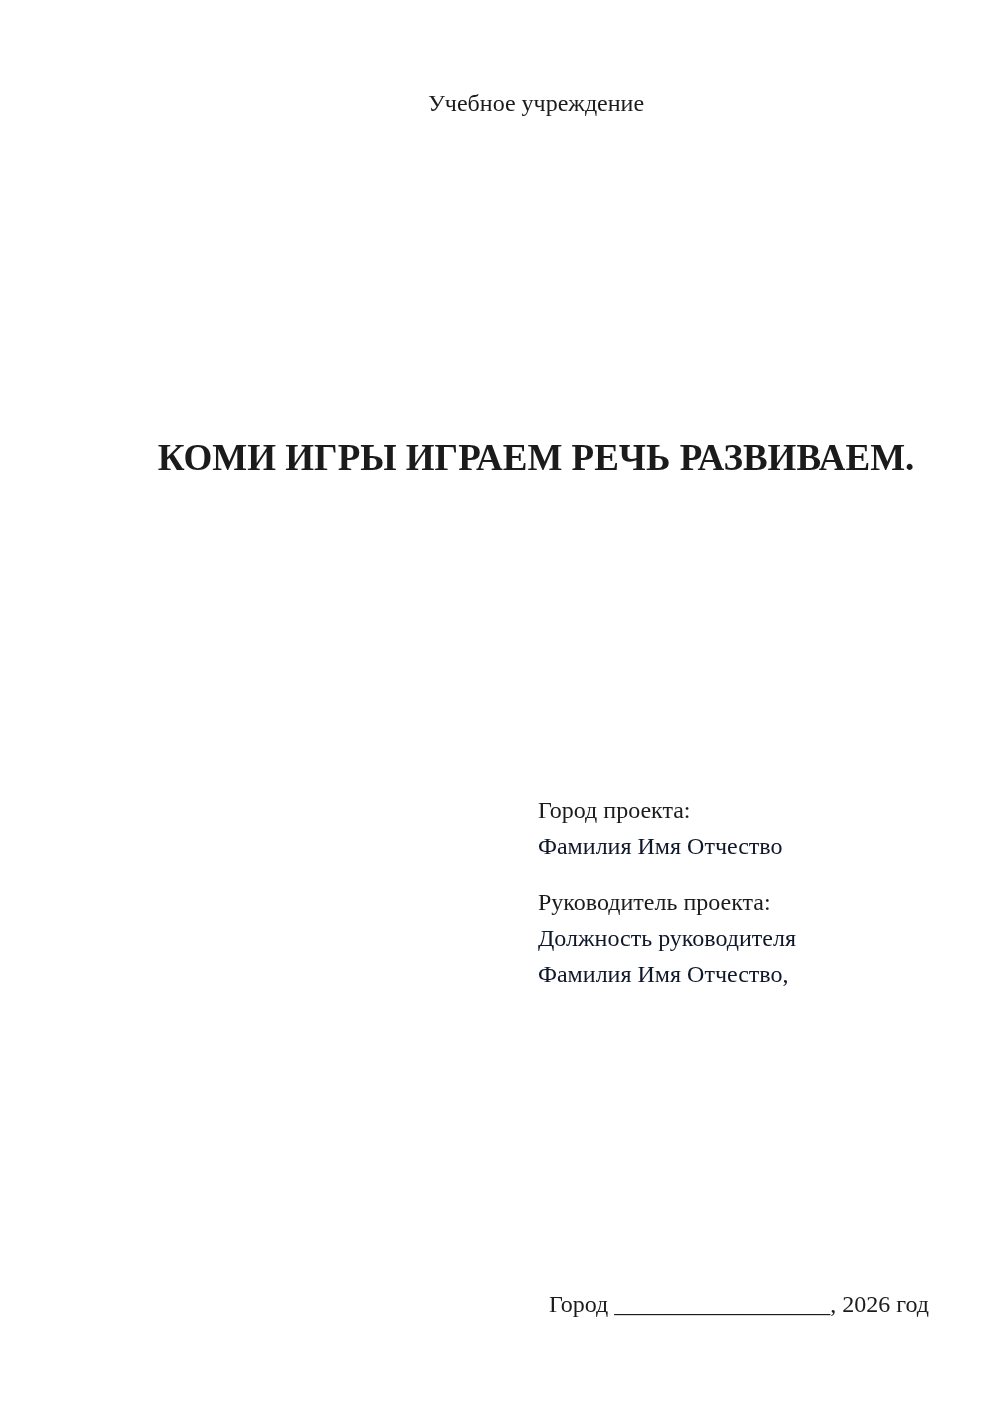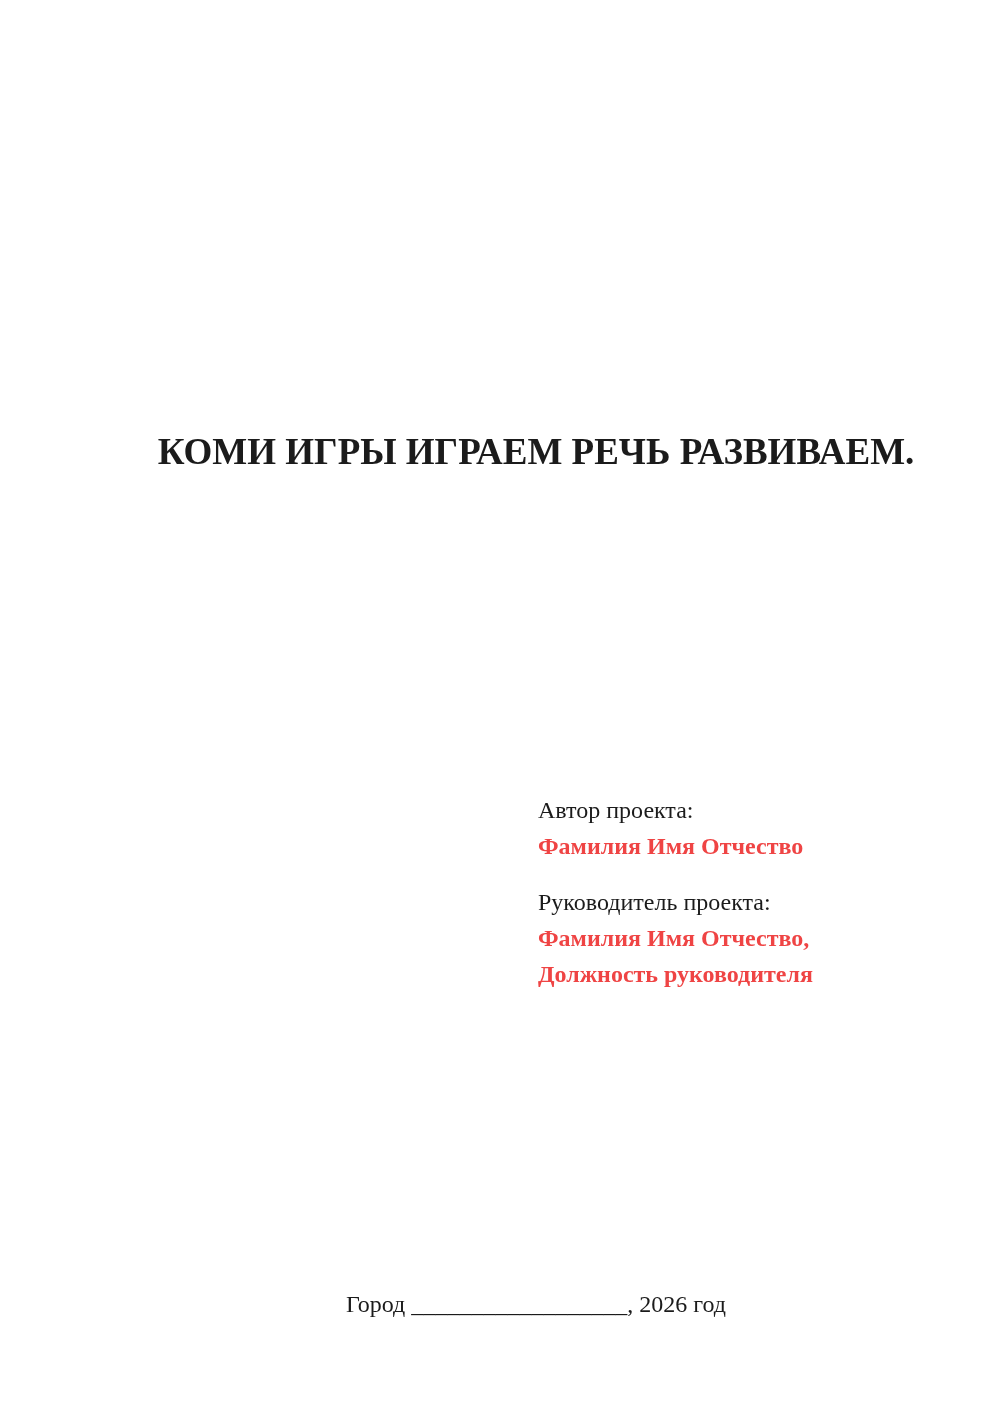--- a/index.html
+++ b/index.html
@@ -31,63 +31,64 @@
   }
   .project-type {
     top: 264px;
     font-size: 24px;
     line-height: 30px;
     font-weight: bold;
     letter-spacing: 0.5px;
   }
   .title {
     top: 428px;
-    margin: 0;
+    margin: 6px;
     font-size: 37px;
     line-height: 48px;
     font-weight: bold;
   }
   .credits {
     position: absolute;
     left: 538px;
     top: 792px;
     font-size: 24px;
     line-height: 36px;
   }
   .credit-group + .credit-group {
     margin-top: 20px;
   }
   .muted {
-    color: #ef4444;
-    font-weight: bold;
+    color: #0f172a;
   }
   .footer-line {
     top: 1288px;
     font-size: 24px;
     line-height: 32px;
+    text-align: right;
   }
 </style>
 </head>
 <body>
 
 <div class="page">
 
+  <div class="centered-line institution">Учебное учреждение</div>
 
 
   <h1 class="centered-line title">КОМИ ИГРЫ ИГРАЕМ РЕЧЬ РАЗВИВАЕМ.</h1>
 
   <div class="credits">
     <div class="credit-group">
-      <div class="label">Автор проекта:</div>
+      <div class="label">Город проекта:</div>
       <div class="muted">Фамилия Имя Отчество</div>
     </div>
     <div class="credit-group">
       <div class="label">Руководитель проекта:</div>
+      <div class="muted">Должность руководителя</div>
       <div class="muted">Фамилия Имя Отчество,</div>
-      <div class="muted">Должность руководителя</div>
     </div>
   </div>
 
   <div class="centered-line footer-line">
     <span>Город </span><span>__________________</span><span>, 2026 год</span>
   </div>
 
 </div>
 
 </body></html>

